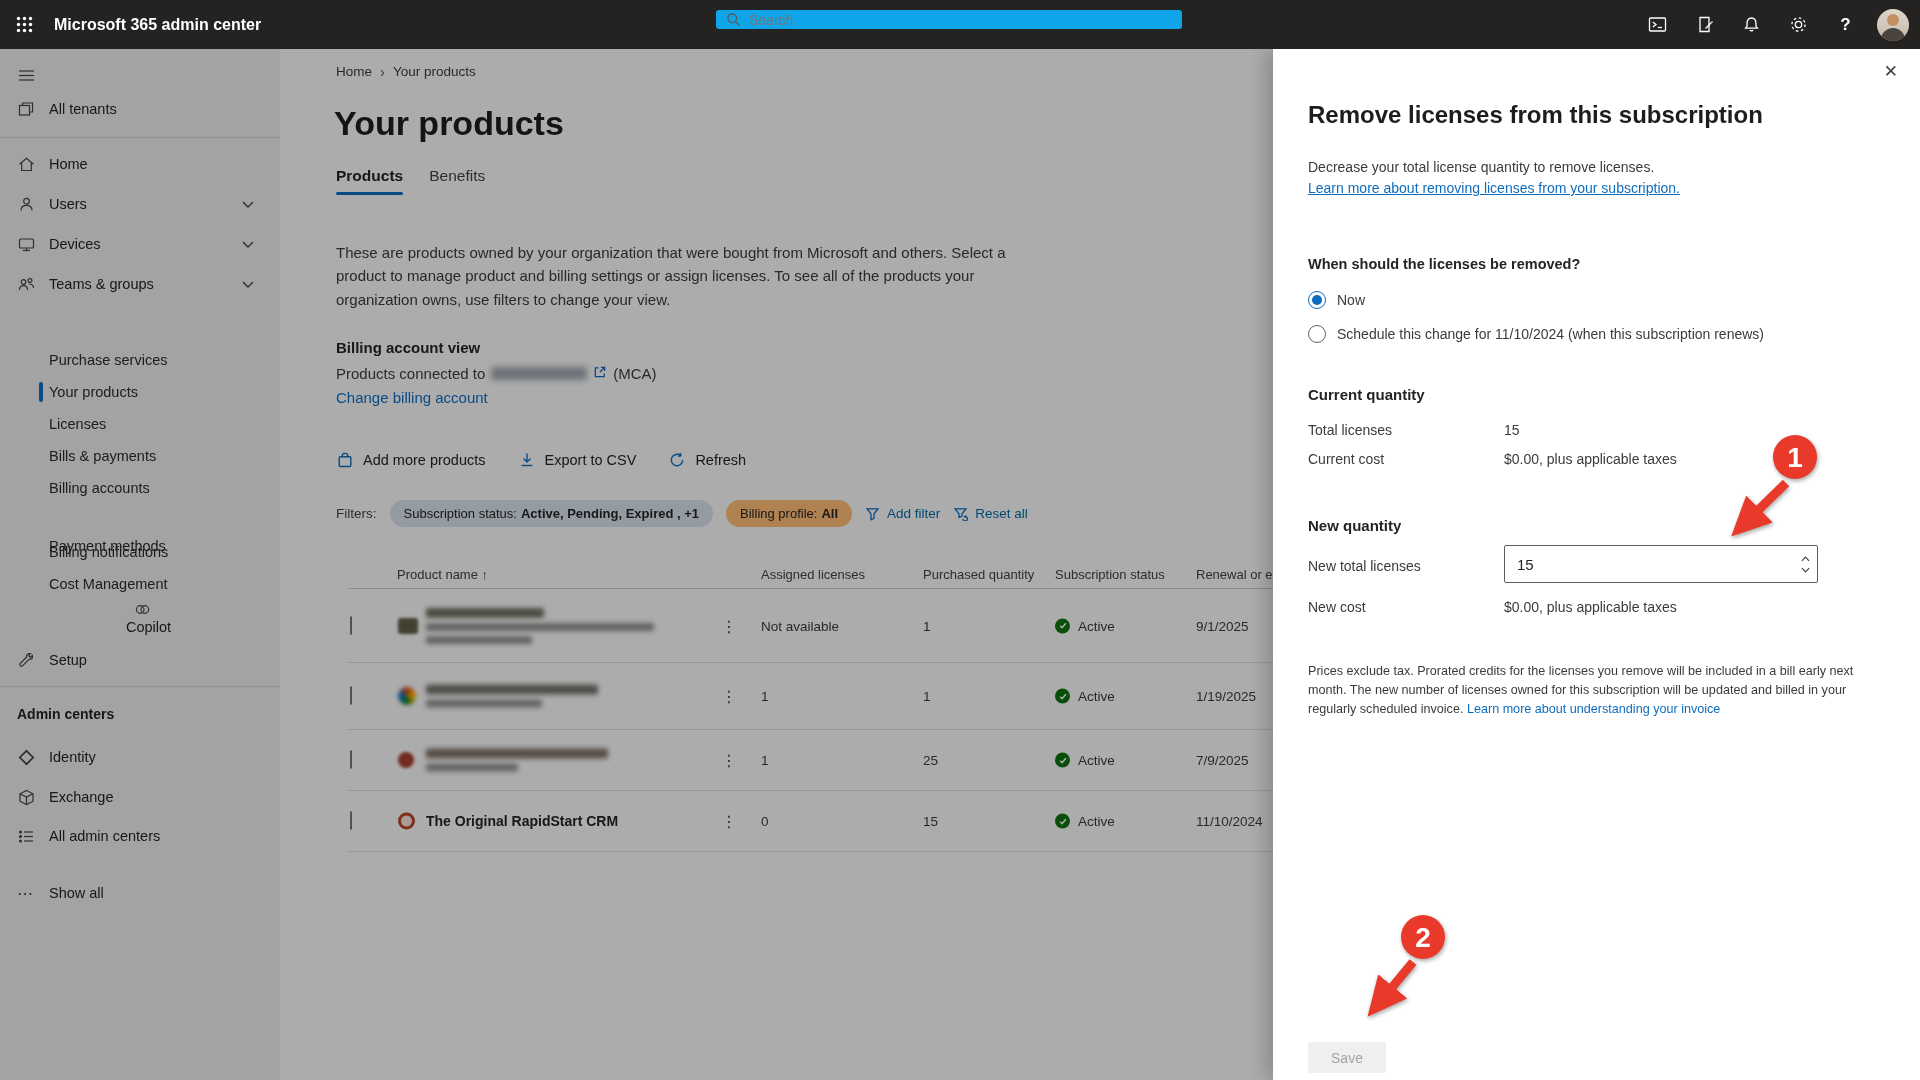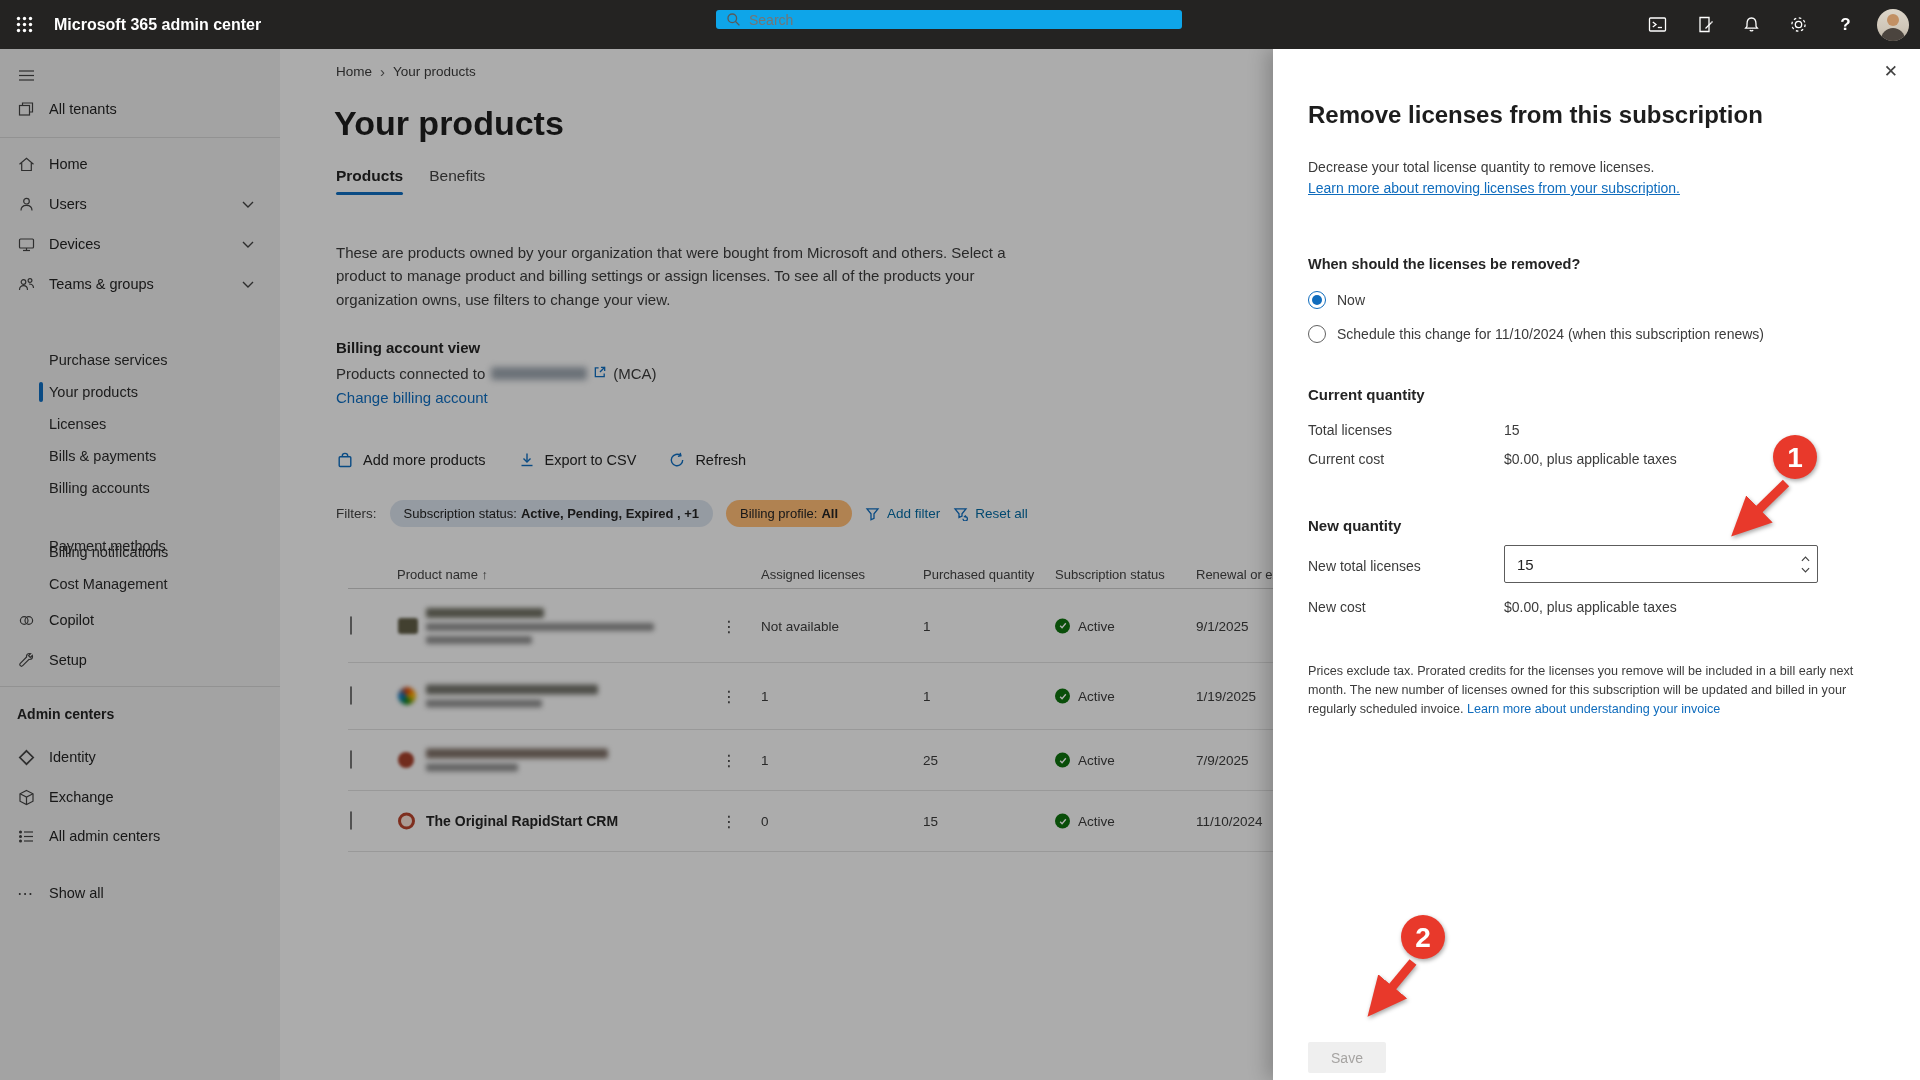--- a/index.html
+++ b/index.html
@@ -284,21 +284,21 @@
     </div>
     <div class="nav-sub" style="top:481px;">
       <span>Payment methods</span>
     </div>
     <div class="nav-sub" style="top:487px;">
       <span>Billing notifications</span>
     </div>
     <div class="nav-sub" style="top:519px;">
       <span>Cost Management</span>
     </div>
-    <div class="nav-item" style="top:551px;">
+    <div class="nav-item" style="top:551px;flex-direction:column;">
       <span class="ic">
         <svg viewBox="0 0 19 19">
             <circle cx="7.2" cy="9.5" r="3.8"></circle>
             <circle cx="11.8" cy="9.5" r="3.8"></circle>
           </svg>
       </span>
       <span>Copilot</span>
     </div>
     <div class="nav-item" style="top:591px;">
       <span class="ic">

